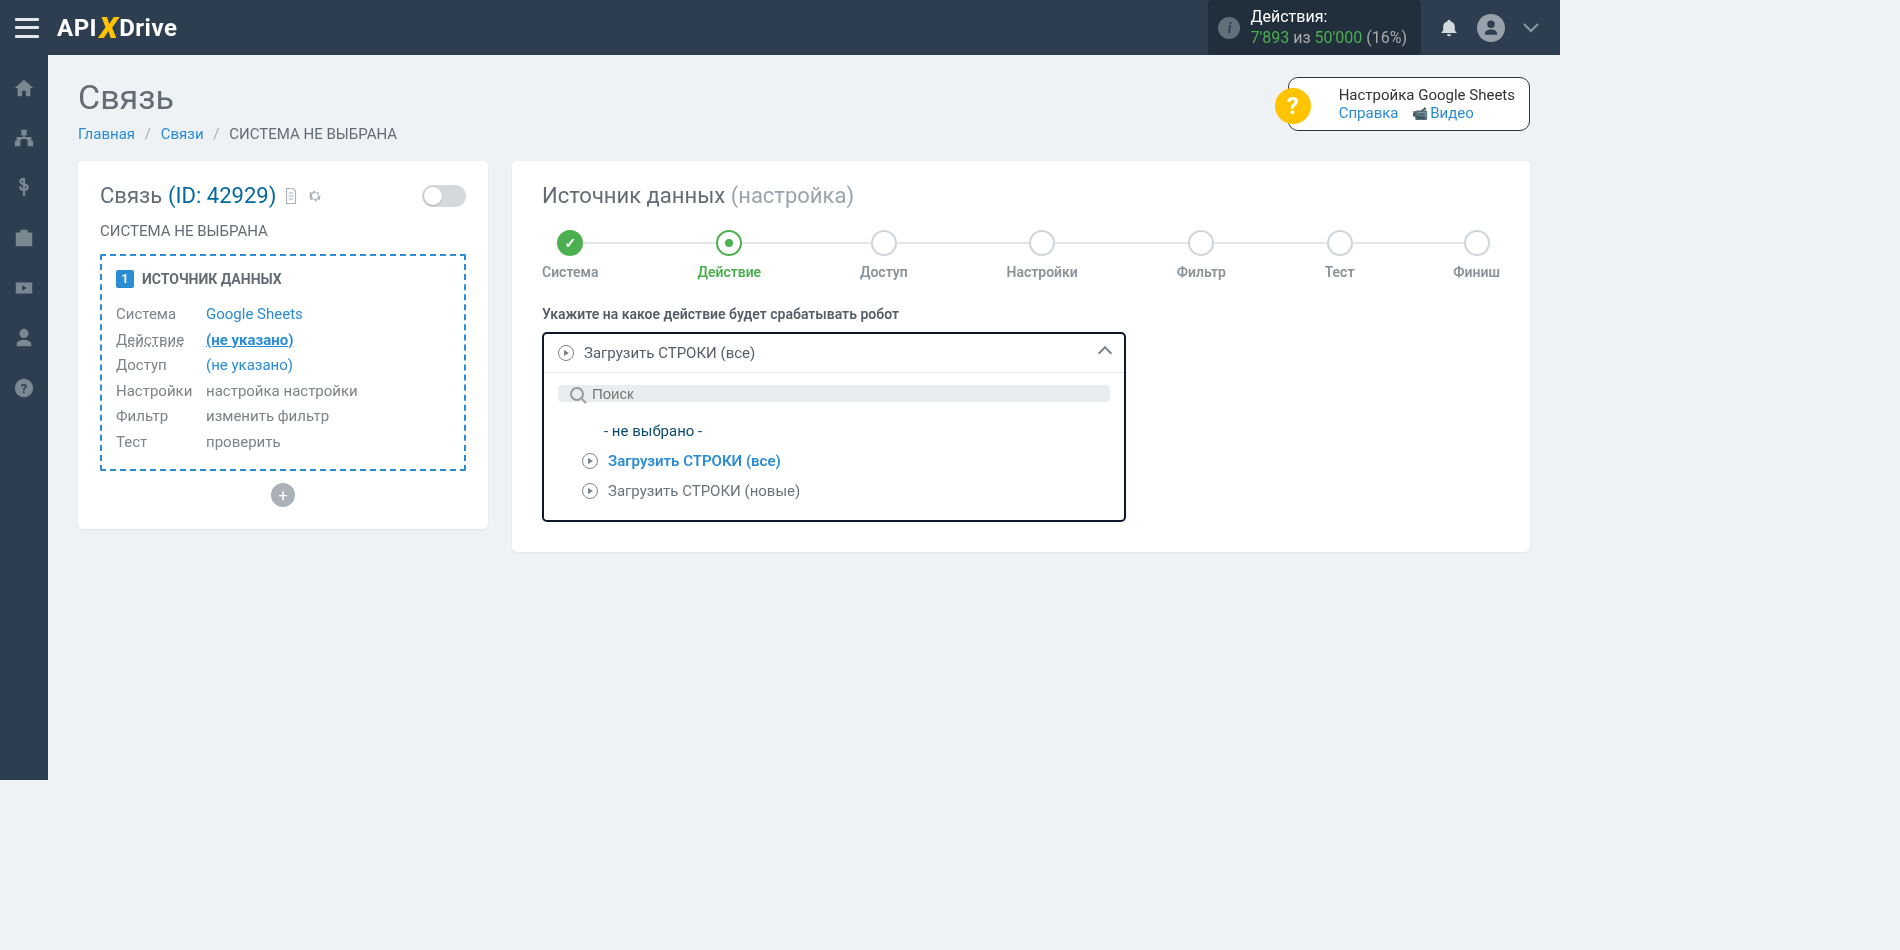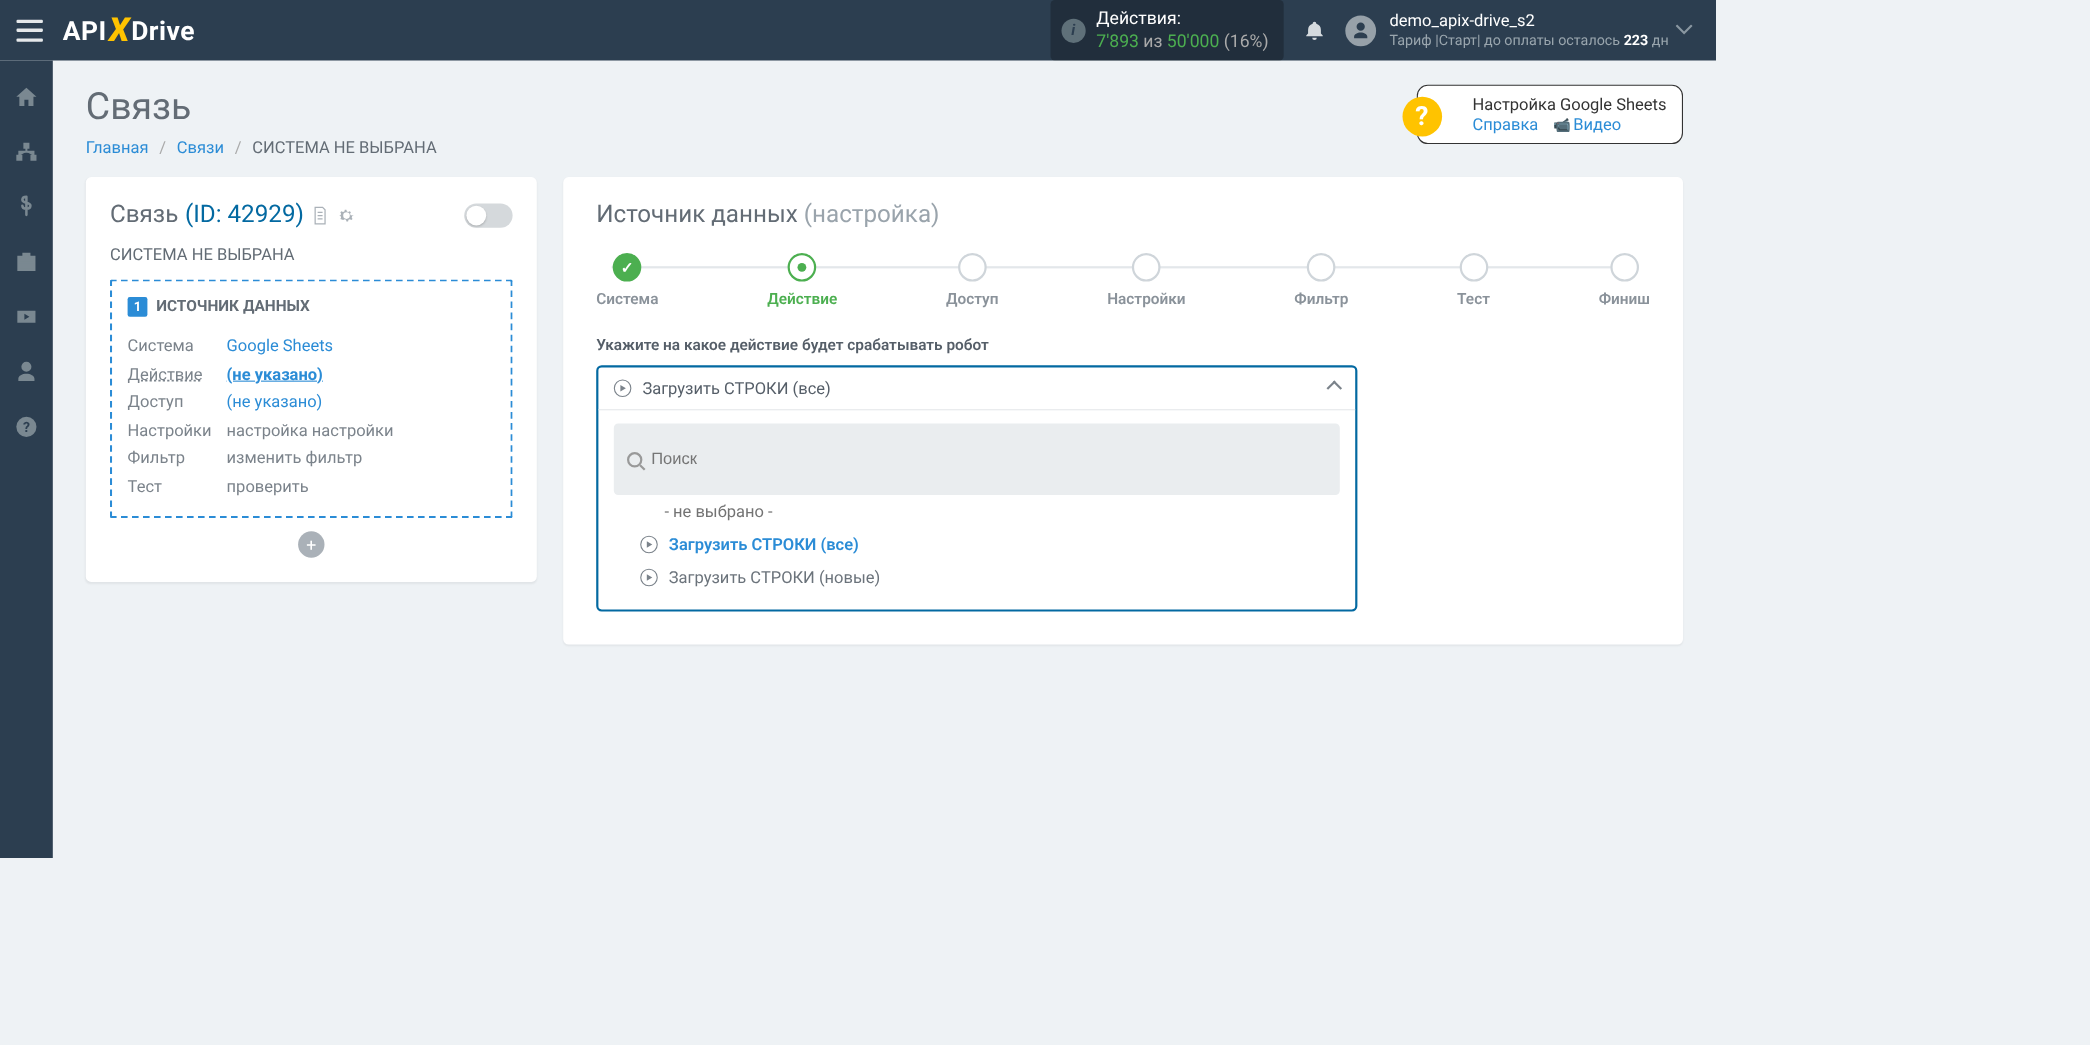--- a/index.html
+++ b/index.html
@@ -81,33 +81,33 @@
 .step { display: flex; flex-direction: column; align-items: center; gap: 8px; z-index: 1; }
 .step .circle { width: 26px; height: 26px; border-radius: 50%; background: #fff; border: 2px solid #cfd5da; }
 .step.done .circle { background: #4caf50; border-color: #4caf50; display: flex; align-items: center; justify-content: center; }
 .step.done .circle::after { content: '✓'; color: #fff; font-weight: bold; font-size: 14px; }
 .step.active .circle { border: 2px solid #4caf50; display: flex; align-items: center; justify-content: center; }
 .step.active .circle::after { content: ''; width: 8px; height: 8px; background: #4caf50; border-radius: 50%; }
 .step .slabel { font-size: 14px; color: #8a929a; font-weight: 600; }
 .step.active .slabel { color: #4caf50; }
 
 .form-label { font-size: 14px; color: #555e68; font-weight: 600; margin-bottom: 10px; }
-.dropdown { width: 692px; border: 2px solid #0369a1; border-radius: 5px; background: #fff; }
+.dropdown { width: 584px; border: 2px solid #0f172a; border-radius: 5px; background: #fff; }
 .dropdown-head { padding: 10px 14px; display: flex; align-items: center; gap: 10px; cursor: pointer; border-bottom: 1px solid #e5e8ea; }
 .play-icon { width: 16px; height: 16px; border: 1.5px solid #7b838b; border-radius: 50%; display: flex; align-items: center; justify-content: center; flex-shrink: 0; }
 .play-icon::after { content: ''; border-left: 5px solid #7b838b; border-top: 3.5px solid transparent; border-bottom: 3.5px solid transparent; margin-left: 1px; }
 .dropdown-head .text { flex: 1; font-size: 15px; color: #555e68; }
 .chev { width: 10px; height: 10px; border-right: 2px solid #7b838b; border-bottom: 2px solid #7b838b; transform: rotate(-135deg); }
 .dropdown-body { padding: 12px 14px 14px; }
-.search-box { background: #eaedef; border-radius: 4px; padding: 24px 12px; display: flex; align-items: center; gap: 8px; margin-bottom: 0; }
+.search-box { background: #eaedef; border-radius: 4px; padding: 0 12px; display: flex; align-items: center; gap: 8px; margin-bottom: 14px; }
 .search-box input { border: none; background: transparent; outline: none; font-size: 15px; flex: 1; color: #555e68; }
 .search-box .sicon { width: 14px; height: 14px; border: 2px solid #999; border-radius: 50%; position: relative; }
 .search-box .sicon::after { content: ''; position: absolute; width: 6px; height: 2px; background: #999; bottom: -3px; right: -5px; transform: rotate(45deg); }
 .dd-option { padding: 6px 0 6px 24px; font-size: 15px; color: #6b737b; cursor: pointer; display: flex; align-items: center; gap: 10px; }
-.dd-option.empty { color: #737373; padding-left: 46px; }
+.dd-option.empty { color: #0c4a6e; padding-left: 46px; }
 .dd-option.selected { color: #2b8cd6; font-weight: 600; }
 </style>
 </head>
 <body>
 
 <div class="header">
   <div class="hamburger">
       <span></span>
       <span></span>
       <span></span>
@@ -130,26 +130,20 @@
       </div>
     </div>
   </div>
   <svg class="header-icon" viewBox="0 0 24 24" fill="#d5dade">
       <path d="M12 2a2 2 0 00-2 2v.3A7 7 0 005 11v4l-2 2v1h18v-1l-2-2v-4a7 7 0 00-5-6.7V4a2 2 0 00-2-2zm0 20a2.5 2.5 0 002.5-2.5h-5A2.5 2.5 0 0012 22z"></path>
     </svg>
   <div class="avatar-icon">
     <svg viewBox="0 0 24 24" width="18" height="18">
         <path d="M12 12a5 5 0 100-10 5 5 0 000 10zm0 2c-4 0-8 2-8 5v2h16v-2c0-3-4-5-8-5z"></path>
       </svg>
-  </div>
-  <div class="user-info">
-    <div class="user-name">demo_apix-drive_s2</div>
-    <div class="tariff">
-      <span>Тариф |Старт| до оплаты осталось </span><b>223</b><span> дн</span>
-    </div>
   </div>
   <div class="header-chevron">
     <svg width="16" height="10" viewBox="0 0 16 10">
         <path d="M1 1l7 7 7-7" stroke="#8a97a1" stroke-width="2" fill="none"></path>
       </svg>
   </div>
 </div>
 
 <div class="container">
 

